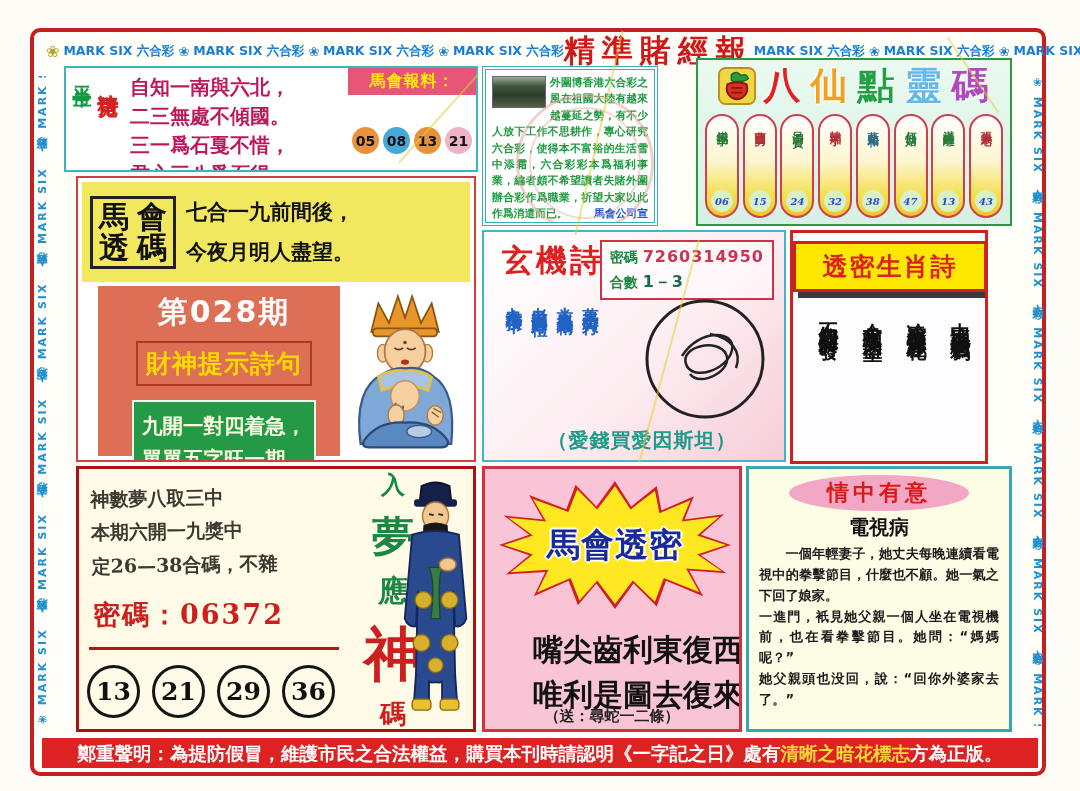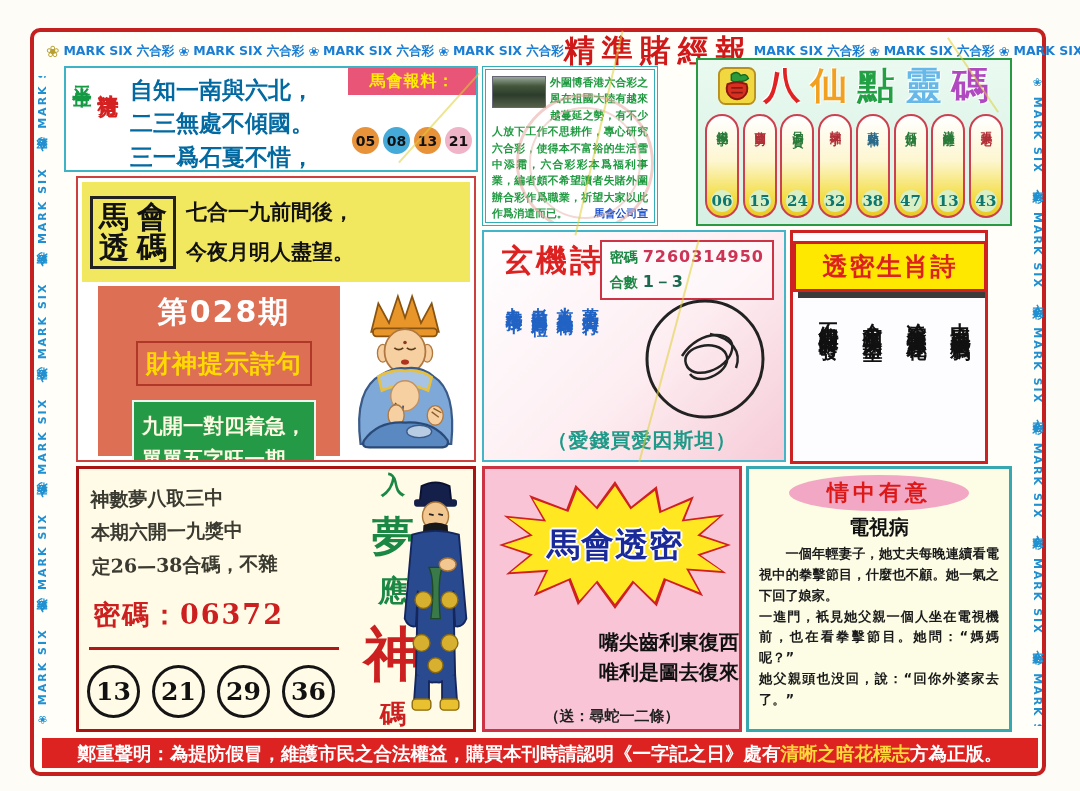--- a/index.html
+++ b/index.html
@@ -22,21 +22,21 @@
   .side-l{left:36px;writing-mode:vertical-rl;transform:rotate(180deg);}
   .side-r{right:36px;writing-mode:vertical-rl;}
   
   .box{position:absolute;box-sizing:border-box;overflow:hidden;}
   .vtext{writing-mode:vertical-rl;text-orientation:upright;}
   
   .zodiac{left:64px;top:66px;width:414px;height:106px;border:2px solid #3fb3c6;background:#fff;
           display:flex;align-items:stretch;}
   .zo-l1{font-weight:bold;font-size:19px;color:#159a44;padding:4px 1px 0 6px;line-height:1.1;}
   .zo-l2{font-weight:bold;font-size:21px;color:#d42222;padding:10px 2px 0 2px;line-height:1.15;}
-  .zo-poem{flex:1;padding:5px 4px 0 8px;color:#0369a1;font-weight:bold;font-size:23px;line-height:1.45;
+  .zo-poem{flex:1;padding:5px 4px 0 8px;color:#be185d;font-weight:bold;font-size:20px;line-height:1.45;
            font-family:"DejaVu Serif",serif;white-space:nowrap;}
   .report{width:128px;display:flex;flex-direction:column;gap:32px;}
   .report-hd{background:#e85577;color:#ffee00;font-weight:bold;font-size:16px;text-align:center;
              padding:3px 0;letter-spacing:1px;}
   .ballrow{display:flex;justify-content:space-around;align-items:center;flex:1;padding:0 2px;}
   .ball{width:27px;height:27px;border-radius:50%;color:#111;font-weight:bold;font-size:14px;
         display:flex;align-items:center;justify-content:center;}
   
   .midleft{left:76px;top:176px;width:400px;height:286px;border:2px solid #cc4040;background:#fff;}
   .hcode{position:absolute;left:4px;top:4px;right:4px;height:100px;background:#f2e860;
@@ -87,23 +87,23 @@
              background:linear-gradient(180deg,#eafaf0,#d6f0e4);}
   .im-titlerow{display:flex;align-items:center;justify-content:center;gap:8px;height:52px;}
   .im-title{font-family:"DejaVu Serif",serif;font-weight:bold;font-size:37px;letter-spacing:2px;
             text-shadow:1px 1px 0 #fff,-1px -1px 0 #fff;}
   .im-caps{display:flex;justify-content:space-between;padding:2px 7px 0 7px;}
   .capsule{width:34px;height:104px;border:2px solid #cc4050;border-radius:17px;
            background:linear-gradient(180deg,#ffffff 0%,#fdf6d0 45%,#f3dd44 82%,#e9c926 100%);
            display:flex;flex-direction:column;align-items:center;justify-content:space-between;
            padding:6px 0 4px 0;box-sizing:border-box;}
   .cap-name{writing-mode:vertical-rl;text-orientation:upright;font-size:11.5px;font-weight:bold;letter-spacing:2px;}
-  .cap-num{width:22px;height:22px;border-radius:50%;background:#d9efc6;color:#0f766e;font-weight:bold;
-           font-size:15px;display:flex;align-items:center;justify-content:center;
-           font-family:"DejaVu Serif",serif;}
+  .cap-num{width:22px;height:22px;border-radius:50%;background:#d9efc6;color:#1d4ed8;font-weight:bold;
+           font-size:10px;display:flex;align-items:center;justify-content:center;
+           font-family:"DejaVu Serif",serif;font-style:italic;}
   
   .mystery{left:482px;top:230px;width:304px;height:232px;border:2px solid #44b4c8;
            background:linear-gradient(135deg,#ffffff 0%,#fdeef2 55%,#f6ccd8 100%);}
   .my-title{position:absolute;left:18px;top:8px;color:#dd2020;font-weight:bold;font-size:31px;
             font-family:"DejaVu Serif",serif;letter-spacing:3px;}
   .my-info{position:absolute;right:10px;top:8px;border:2px solid #cc3344;padding:3px 8px;
            font-weight:bold;font-size:14px;line-height:1.55;background:rgba(255,255,255,.5);white-space:nowrap;}
   .my-info .lab{color:#1a8844;} .my-info .code{color:#cc3355;font-size:16px;letter-spacing:1px;}
   .my-info .sum{color:#1a6a50;font-size:16px;letter-spacing:1px;}
   .my-poem{position:absolute;left:12px;top:62px;height:150px;writing-mode:vertical-rl;
@@ -122,22 +122,22 @@
   .sx-poem div{margin-left:17px;text-orientation:upright;letter-spacing:3px;}
   
   .toumi{left:482px;top:466px;width:260px;height:266px;border:3px solid #cc3344;background:#f8c4d6;}
   .star-outer{position:absolute;left:14px;top:12px;width:232px;height:128px;background:#d02020;
     clip-path:polygon(50% 0%,57% 20%,68% 4%,70% 23%,84% 12%,80% 30%,97% 26%,87% 42%,100% 50%,87% 58%,98% 72%,82% 70%,88% 90%,72% 78%,68% 98%,58% 80%,50% 100%,42% 80%,34% 97%,30% 78%,15% 90%,20% 71%,3% 73%,13% 58%,0% 50%,13% 42%,2% 27%,19% 30%,13% 11%,29% 22%,33% 3%,42% 20%);}
   .star-inner{position:absolute;inset:5px;background:#ffe822;
     clip-path:polygon(50% 0%,57% 20%,68% 4%,70% 23%,84% 12%,80% 30%,97% 26%,87% 42%,100% 50%,87% 58%,98% 72%,82% 70%,88% 90%,72% 78%,68% 98%,58% 80%,50% 100%,42% 80%,34% 97%,30% 78%,15% 90%,20% 71%,3% 73%,13% 58%,0% 50%,13% 42%,2% 27%,19% 30%,13% 11%,29% 22%,33% 3%,42% 20%);}
   .star-text{position:absolute;inset:0;display:flex;align-items:center;justify-content:center;
      color:#1a2a99;font-weight:bold;font-size:33px;font-family:"DejaVu Serif",serif;letter-spacing:1px;
      text-shadow:2px 0 #fff,-2px 0 #fff,0 2px #fff,0 -2px #fff,1px 1px #fff,-1px -1px #fff;}
-  .tm-poem{position:absolute;left:0;right:0;top:158px;text-align:right;color:#111;font-weight:bold;
-           font-size:20px;line-height:1.5;white-space:nowrap;margin-left:48px;}
+  .tm-poem{position:absolute;left:0;right:0;top:158px;text-align:center;color:#111;font-weight:bold;
+           font-size:30px;line-height:1.5;white-space:nowrap;margin-left:48px;}
   .tm-gift{position:absolute;left:0;right:0;top:238px;text-align:center;color:#222;font-weight:bold;font-size:15px;}
   
   .qing{left:746px;top:466px;width:266px;height:266px;border:3px solid #38a8b0;background:#fdfce4;padding:4px 10px;}
   .q-title{margin:2px auto 0 auto;width:180px;background:#f2a8c4;border-radius:50%;color:#dd1818;
            font-weight:bold;font-size:22px;text-align:center;padding:3px 0;letter-spacing:4px;
            font-family:"DejaVu Serif",serif;}
   .q-sub{text-align:center;font-weight:bold;font-size:20px;color:#111;margin-top:3px;}
   .q-body{font-size:13.2px;font-weight:bold;color:#1a1a1a;line-height:1.58;margin-top:3px;text-align:justify;}
   .q-body p{margin:0;} .q-body p.ind{text-indent:2em;}
   

